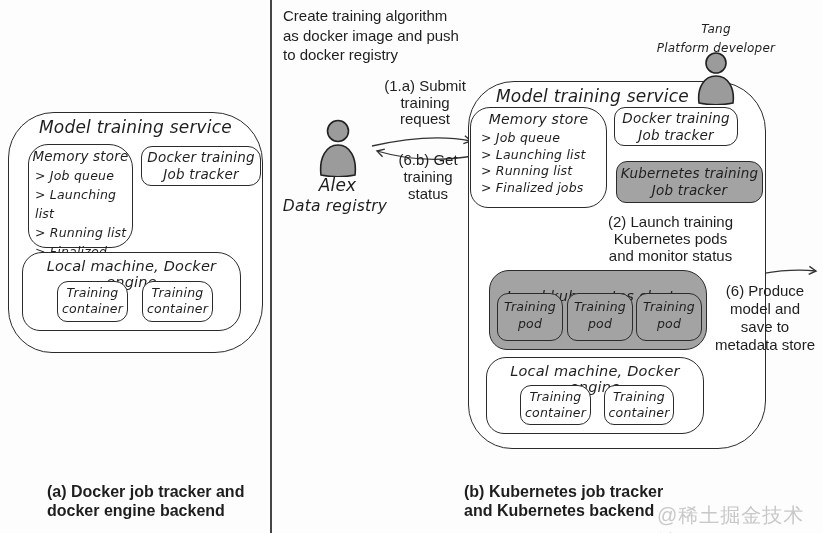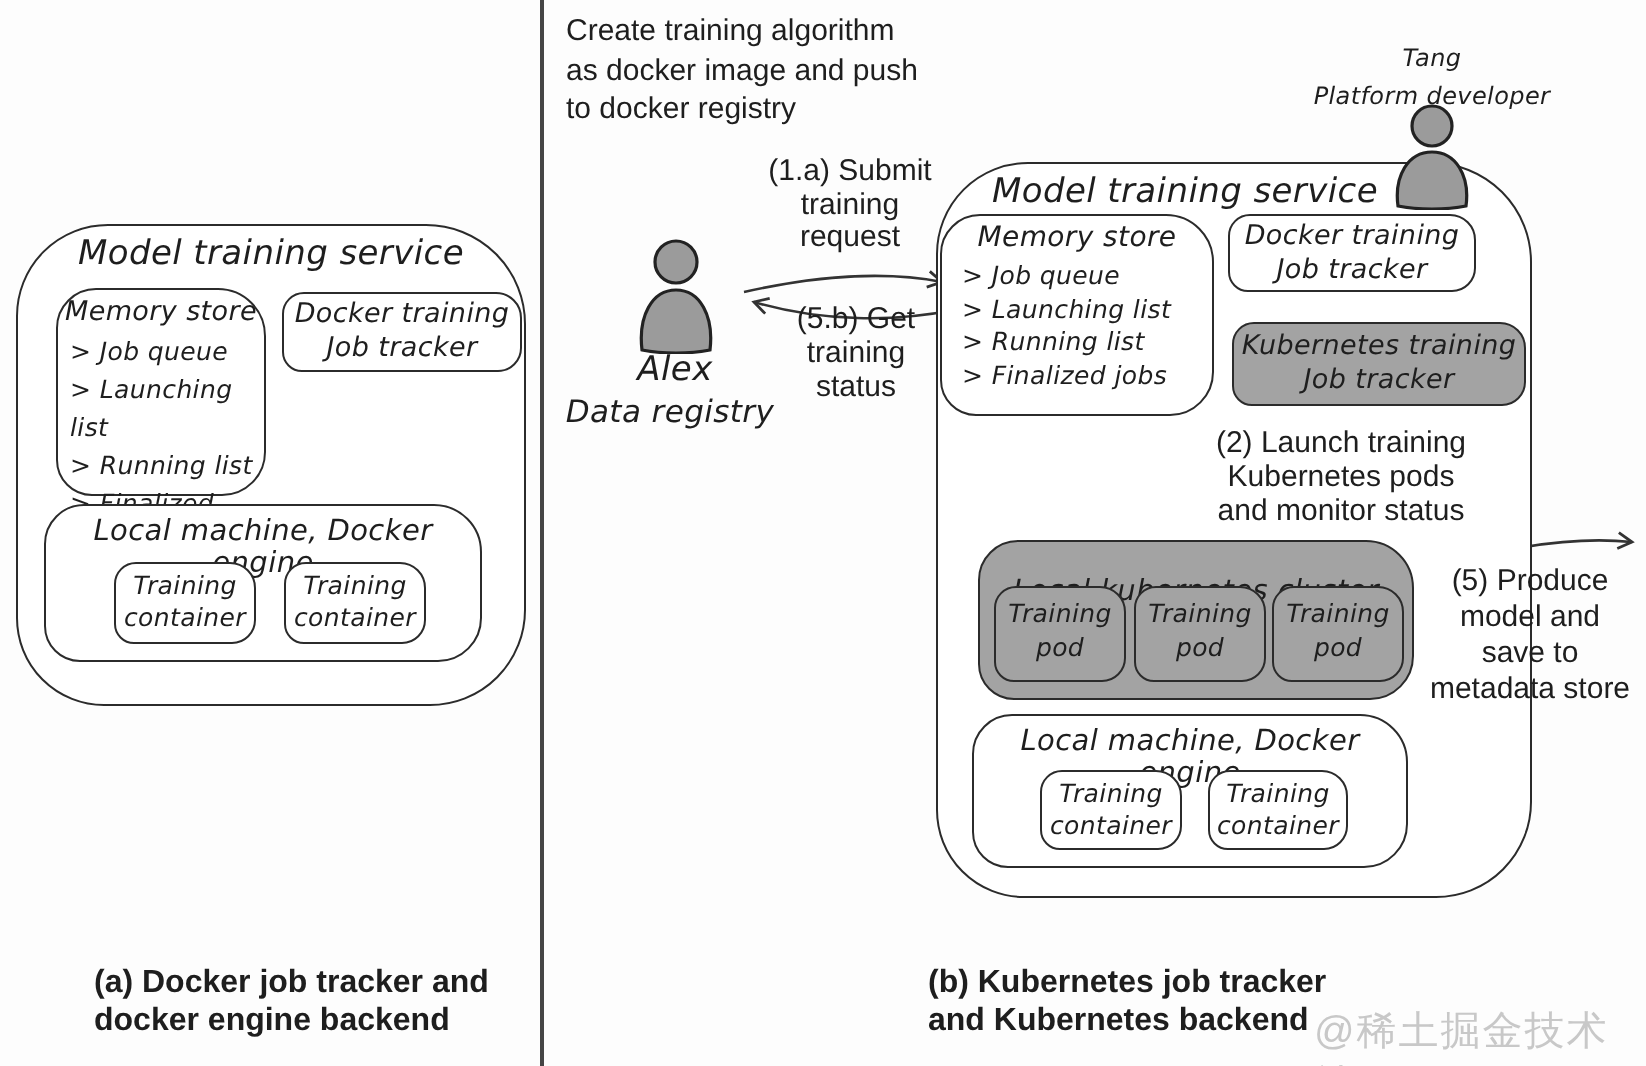--- a/index.html
+++ b/index.html
@@ -79,21 +79,21 @@
   <svg class="abs" style="left:315px;top:119px;" width="46" height="58" viewBox="0 0 46 58">
     <circle cx="23" cy="12" r="10.5" fill="#9b9b9b" stroke="#222" stroke-width="1.6"></circle>
     <path d="M 6,56 C 4,39 11,26 23,26 C 35,26 42,39 40,56 C 30,58 16,58 6,56 Z" fill="#9b9b9b" stroke="#222" stroke-width="1.6"></path>
   </svg>
   <div class="abs hand center" style="left:310px;top:175px;width:55px;font-size:17px;">Alex</div>
   <div class="abs hand center" style="left:272px;top:197px;width:126px;font-size:15.5px;">Data registry</div>
 
   <div class="abs print pre center flowlabel" style="left:368px;top:78px;width:114px;line-height:16.5px;">(1.a) Submit
 training
 request</div>
-  <div class="abs print pre center flowlabel" style="left:372px;top:151px;width:112px;line-height:17px;">(5.b) Get
+  <div class="abs print pre center flowlabel" style="left:372px;top:151px;width:112px;line-height:17px;">(6.b) Get
 training
 status</div>
 
   <div class="abs hand center pre" style="left:628px;top:20px;width:176px;font-size:12px;line-height:19px;">Tang
 Platform developer</div>
 
   <div class="box outer" style="left:468px;top:81px;width:298px;height:368px;"></div>
   <div class="abs hand center" style="left:470px;top:86px;width:245px;font-size:17px;">Model training service</div>
 
   <svg class="abs" style="left:694px;top:52px;" width="44" height="53" viewBox="0 0 44 53">
@@ -124,21 +124,21 @@
   <div class="box mid gray" style="left:489px;top:270px;width:218px;height:80px;">
     <span class="boxtitle hand" style="font-size:14.5px;margin-top:17px;">Local kubernetes cluster</span>
   </div>
   <div class="box small gray hand pre center" style="left:497px;top:293px;width:66px;height:48px;font-size:12.5px;line-height:17px;padding-top:4px;">Training
 pod</div>
   <div class="box small gray hand pre center" style="left:567px;top:293px;width:66px;height:48px;font-size:12.5px;line-height:17px;padding-top:4px;">Training
 pod</div>
   <div class="box small gray hand pre center" style="left:636px;top:293px;width:66px;height:48px;font-size:12.5px;line-height:17px;padding-top:4px;">Training
 pod</div>
 
-  <div class="abs print pre center flowlabel" style="left:706px;top:282px;width:118px;line-height:18px;">(5) Produce
+  <div class="abs print pre center flowlabel" style="left:706px;top:282px;width:118px;line-height:18px;">(6) Produce
 model and
 save to
 metadata store</div>
 
   <div class="box mid" style="left:486px;top:357px;width:218px;height:77px;">
     <span class="boxtitle hand" style="font-size:14.5px;margin-top:5px;">Local machine, Docker engine</span>
   </div>
   <div class="box small hand pre center" style="left:520px;top:385px;width:71px;height:40px;font-size:12.5px;line-height:16px;padding-top:3px;">Training
 container</div>
   <div class="box small hand pre center" style="left:604px;top:385px;width:70px;height:40px;font-size:12.5px;line-height:16px;padding-top:3px;">Training

